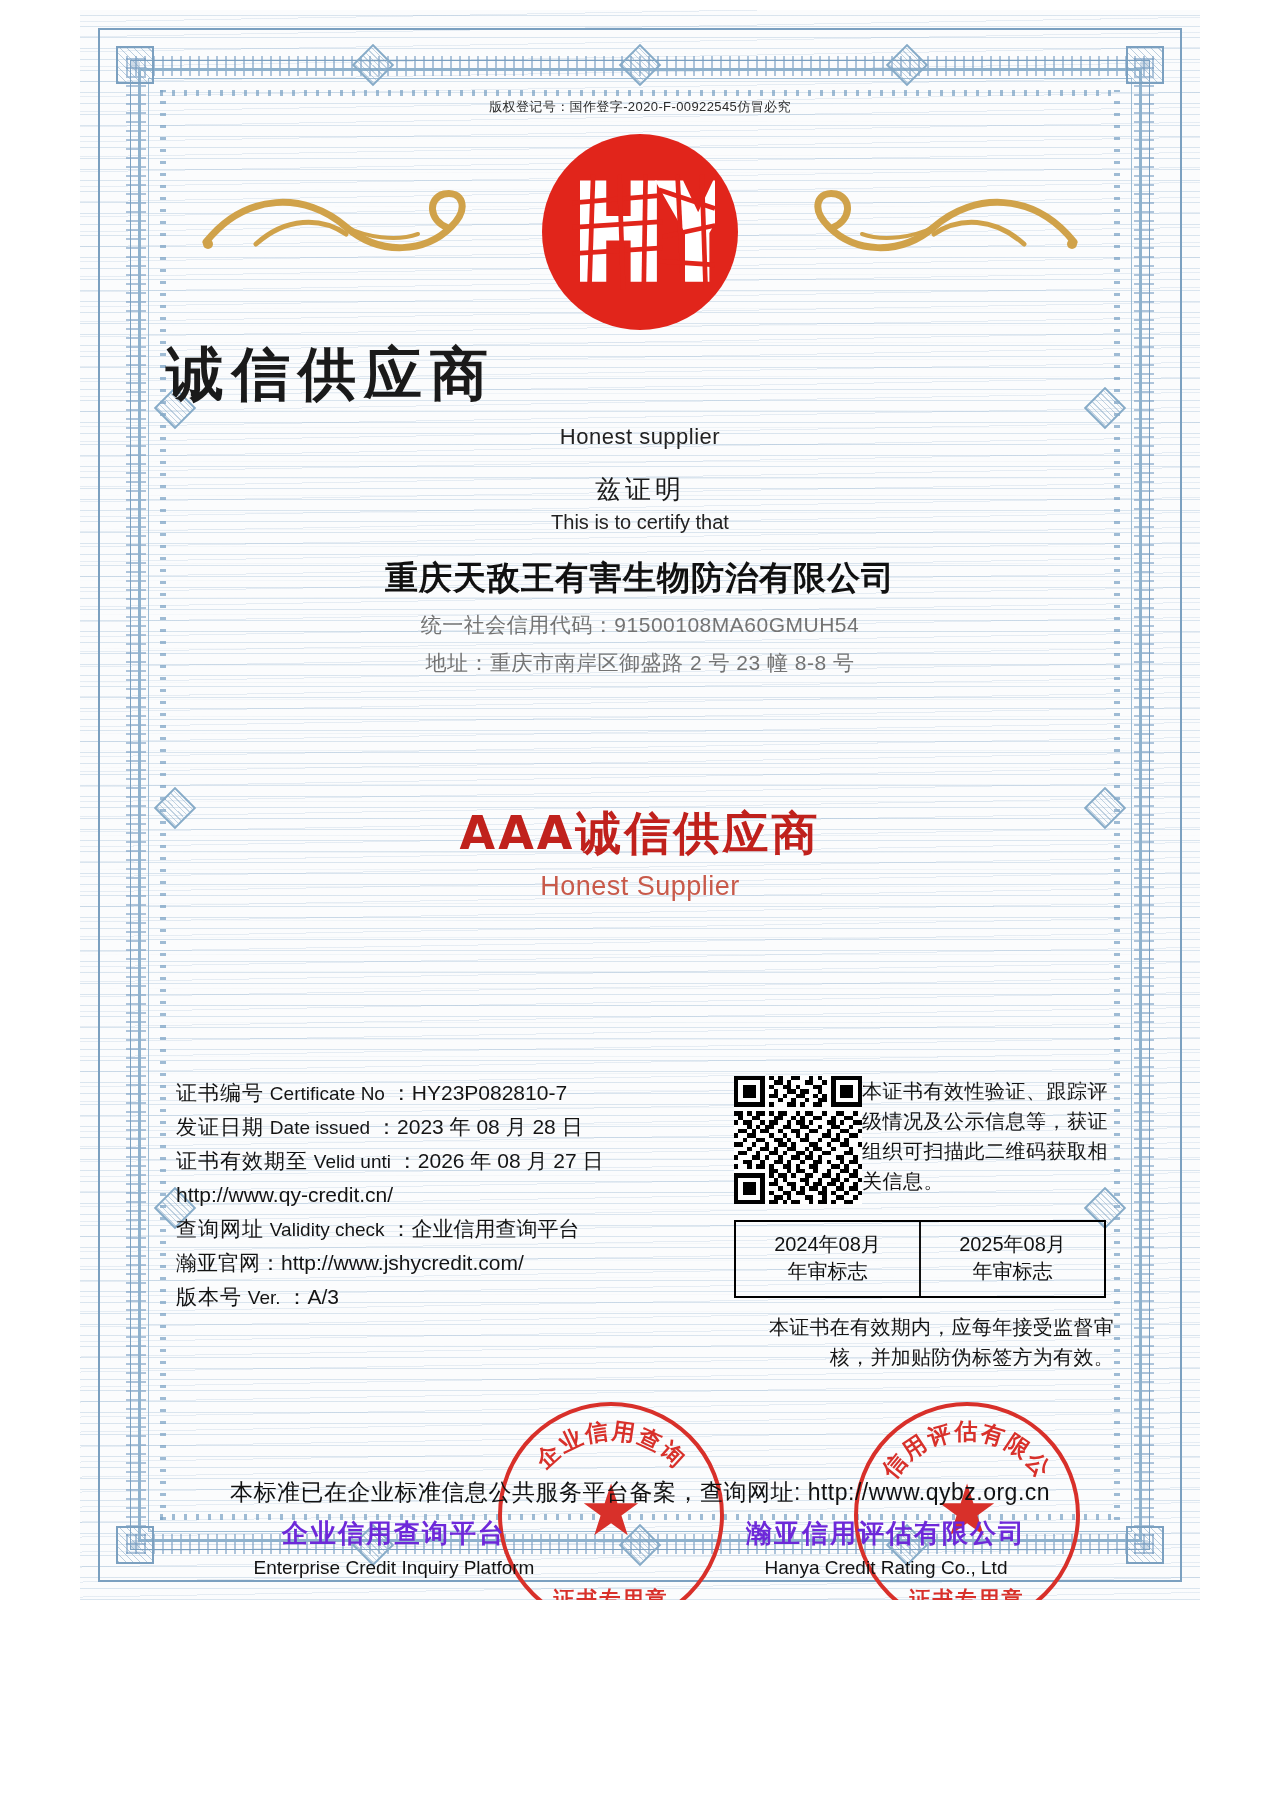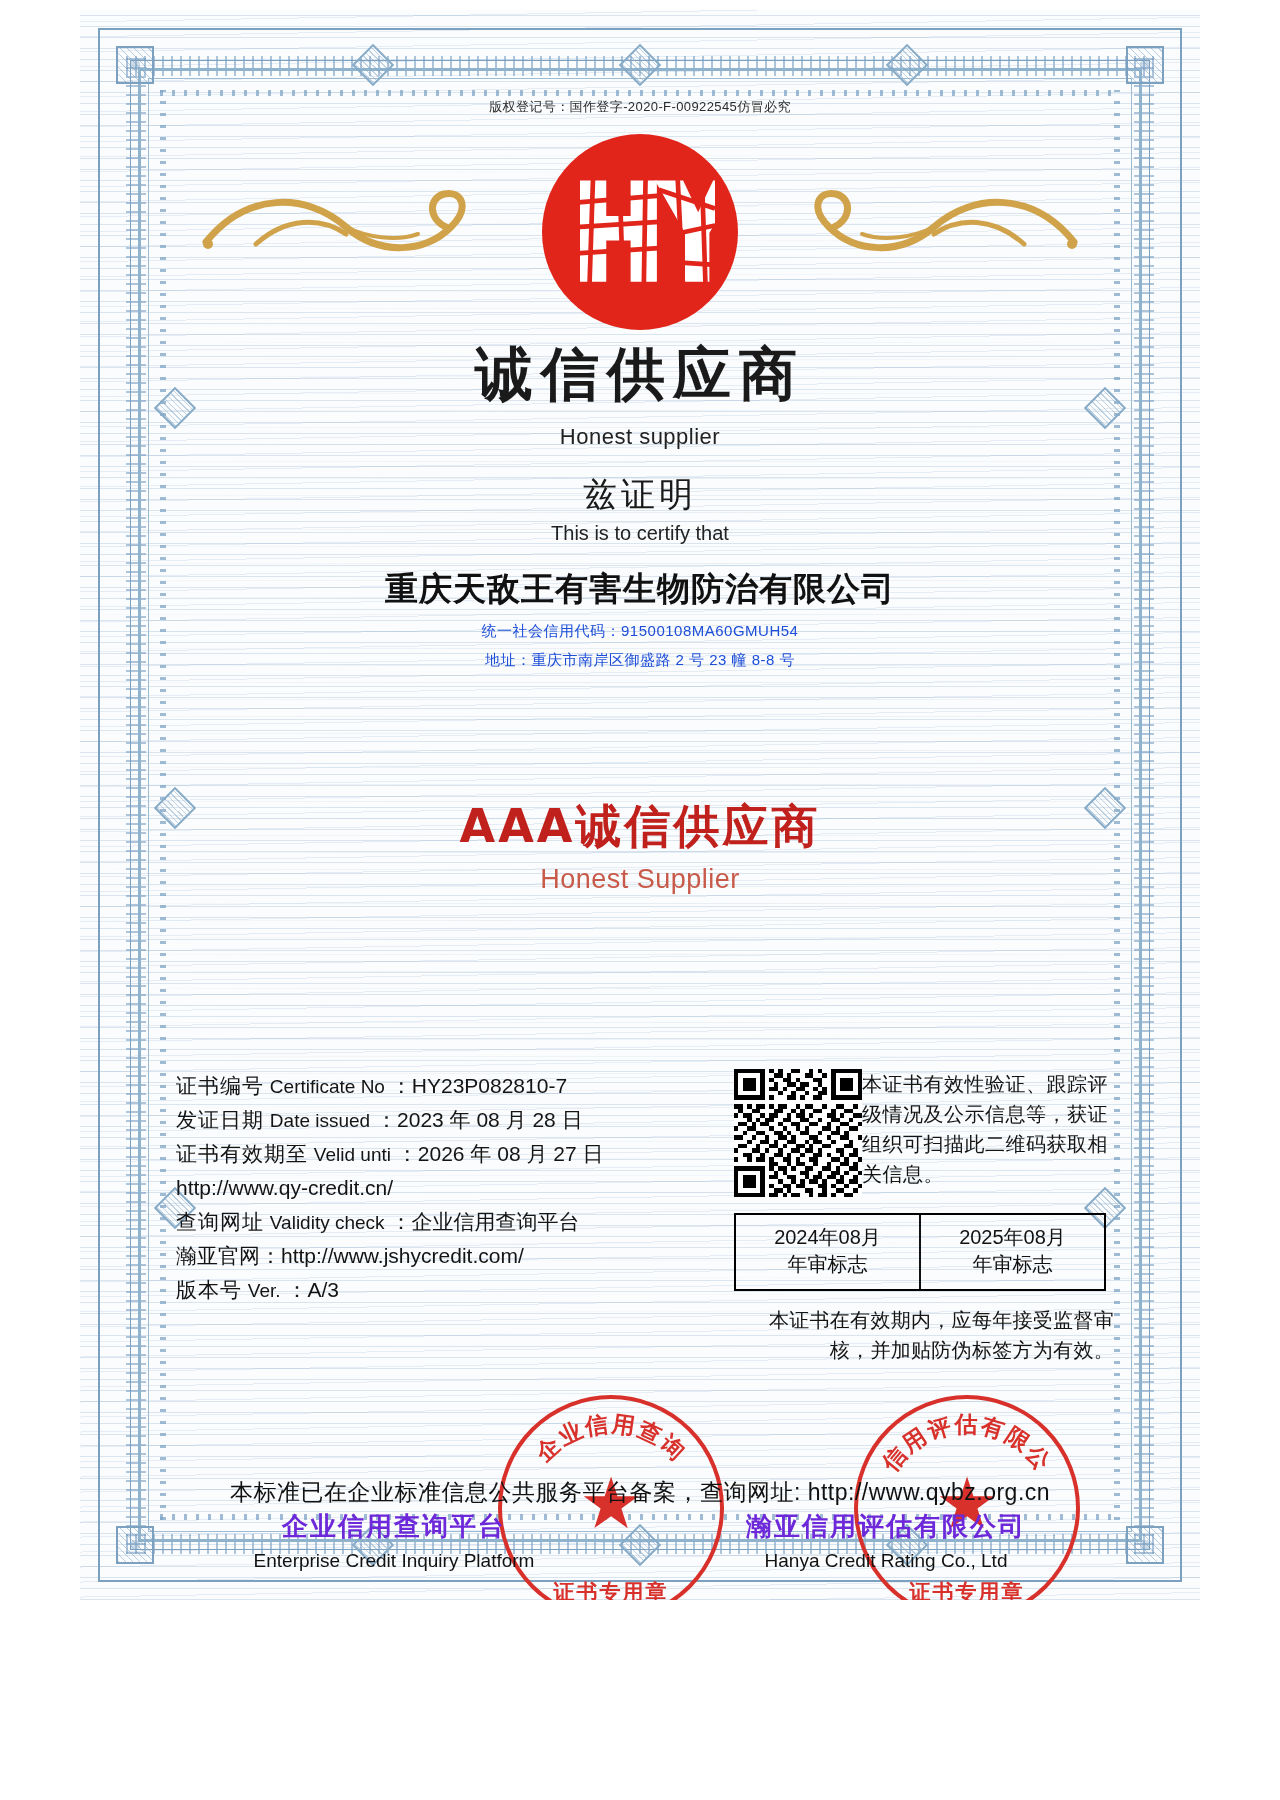--- a/index.html
+++ b/index.html
@@ -171,60 +171,60 @@
     width: 196px; height: 196px;
     border-radius: 50%;
     background: #e1251b;
     display: flex;
     align-items: center;
     justify-content: center;
   }
   .logo-badge svg { display:block; }
 
   .title-cn {
-    text-align: center;
+    text-align: left;
     font-family: Liberation Sans, sans-serif;
     font-size: 58px;
     font-weight: 700;
     letter-spacing: 8px;
     color: #1a1a1a;
     margin-top: -6px;
   }
   .title-en {
     text-align: center;
     font-size: 22px;
     color: #222;
     margin-top: 10px;
     letter-spacing: .5px;
   }
   .certify-cn {
     text-align: center;
-    font-size: 34px;
+    font-size: 26px;
     color: #1a1a1a;
     margin-top: 22px;
     letter-spacing: 4px;
   }
   .certify-en {
     text-align: center;
     font-size: 20px;
     color: #222;
     margin-top: 4px;
   }
   .company-name {
     text-align: center;
     font-size: 33px;
     font-weight: 700;
     color: #111;
     margin-top: 22px;
     letter-spacing: 1px;
   }
   .company-meta {
     text-align: center;
-    font-size: 15px;
-    color: #1d4ed8;
+    font-size: 21px;
+    color: #737373;
     margin-top: 10px;
     letter-spacing: .5px;
   }
 
   .award-block {
     margin-top: 126px;
     text-align: center;
   }
   .award-cn {
     font-family: "DejaVu Sans", "Liberation Sans", sans-serif;

